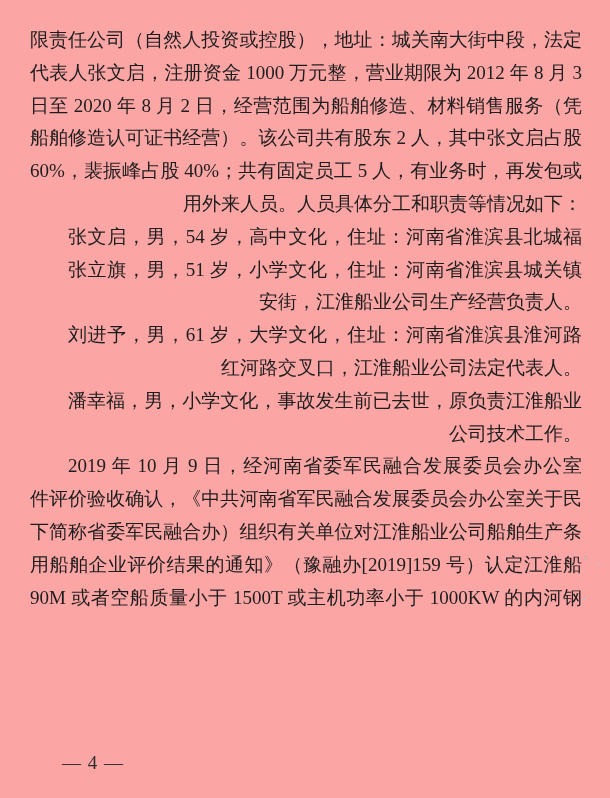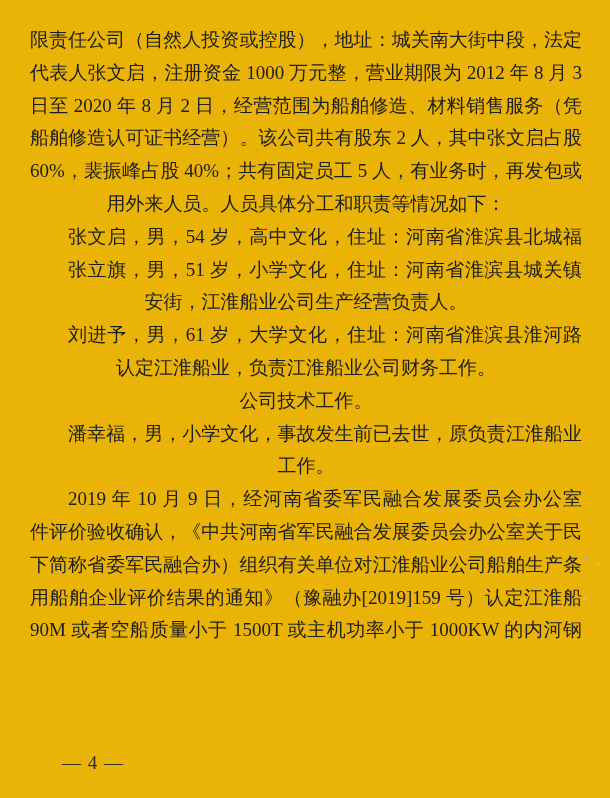--- a/index.html
+++ b/index.html
@@ -4,35 +4,35 @@
 <style>
   html, body { margin: 0; padding: 0; }
   body {
     width: 610px; height: 798px;
     background: #ffffff;
     font-family: "Liberation Serif", "DejaVu Serif", serif;
   }
   .page {
     position: relative;
     width: 610px; height: 798px;
-    background: #eab308;
+    background: #fca5a5;
     overflow: hidden;
     color: #1d1d1d;
   }
   .content {
     position: absolute;
     left: 30px; top: 24px;
     width: 552px;
     font-size: 19px;
   }
   .line {
     height: 32.8px;
     line-height: 32.8px;
     overflow: hidden;
-    text-align: center;
+    text-align: right;
     white-space: normal;
   }
   .line.j {
     text-align: justify;
     text-align-last: justify;
     -moz-text-align-last: justify;
   }
   .line.ind { padding-left: 38px; }
   .line.ind.j { padding-left: 38px; }
   .footer {
@@ -58,24 +58,23 @@
     <div class="line j">限责任公司（自然人投资或控股），地址：城关南大街中段，法定</div>
     <div class="line j">代表人张文启，注册资金 1000 万元整，营业期限为 2012 年 8 月 3</div>
     <div class="line j">日至 2020 年 8 月 2 日，经营范围为船舶修造、材料销售服务（凭</div>
     <div class="line j">船舶修造认可证书经营）。该公司共有股东 2 人，其中张文启占股</div>
     <div class="line j">60%，裴振峰占股 40%；共有固定员工 5 人，有业务时，再发包或雇</div>
     <div class="line">用外来人员。人员具体分工和职责等情况如下：</div>
     <div class="line j ind">张文启，男，54 岁，高中文化，住址：河南省淮滨县北城福地</div>
     <div class="line j ind">张立旗，男，51 岁，小学文化，住址：河南省淮滨县城关镇公</div>
     <div class="line">安街，江淮船业公司生产经营负责人。</div>
     <div class="line j ind">刘进予，男，61 岁，大学文化，住址：河南省淮滨县淮河路与</div>
-    <div class="line">认定江淮船业，负责江淮船业公司财务工作。</div>
+    <div class="line">红河路交叉口，江淮船业公司法定代表人。</div>
+    <div class="line j ind">潘幸福，男，小学文化，事故发生前已去世，原负责江淮船业</div>
     <div class="line">公司技术工作。</div>
-    <div class="line j ind">潘幸福，男，小学文化，事故发生前已去世，原负责江淮船业</div>
-    <div class="line">工作。</div>
     <div class="line j ind">2019 年 10 月 9 日，经河南省委军民融合发展委员会办公室（以</div>
     <div class="line j">件评价验收确认，《中共河南省军民融合发展委员会办公室关于民</div>
     <div class="line j">下简称省委军民融合办）组织有关单位对江淮船业公司船舶生产条</div>
     <div class="line j">用船舶企业评价结果的通知》（豫融办[2019]159 号）认定江淮船业</div>
     <div class="line j">90M 或者空船质量小于 1500T 或主机功率小于 1000KW 的内河钢质机</div>
   </div>
 
   <div class="footer">— 4 —</div>
 
   <div class="speck speck-1"></div>

